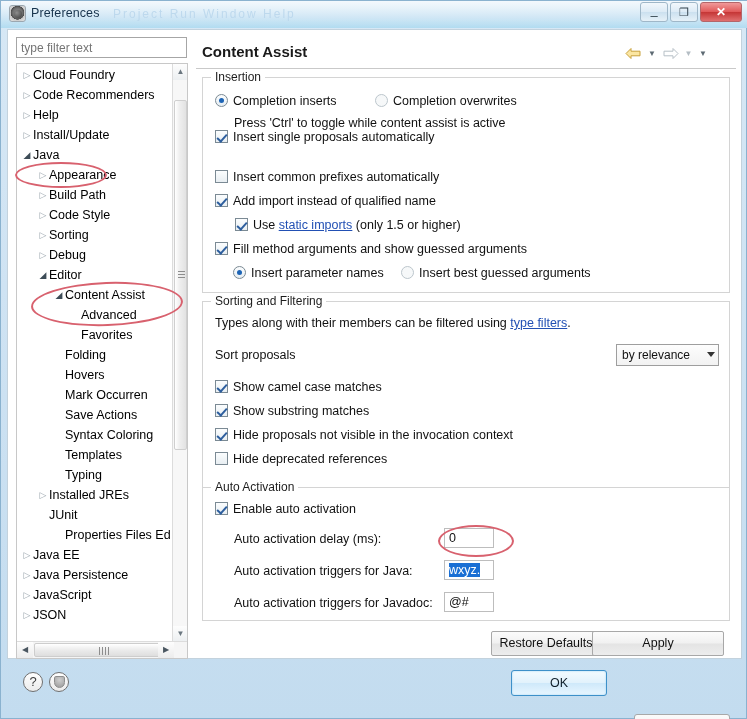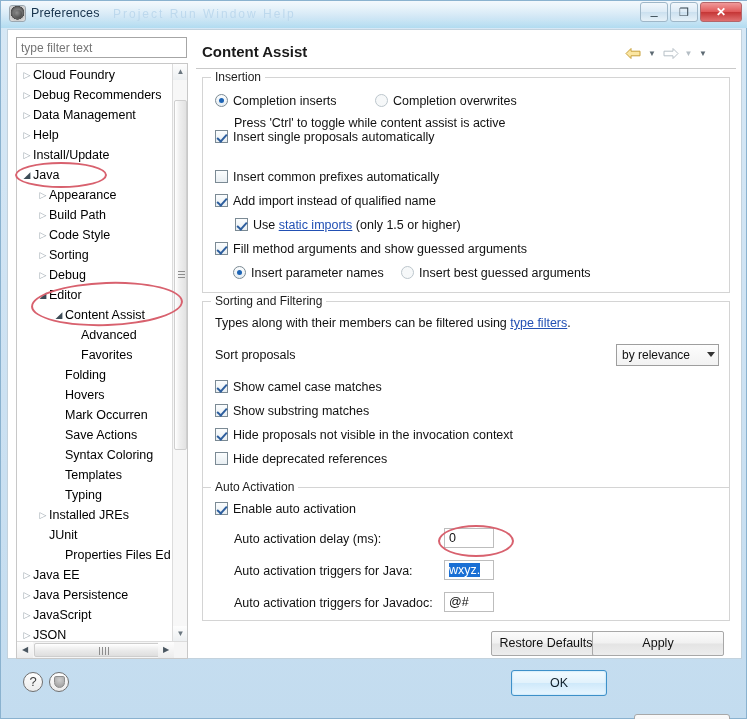--- a/index.html
+++ b/index.html
@@ -326,22 +326,21 @@
   </div>
 
   <div id="dialog-body">
 
     <input id="filter-input" type="text" placeholder="type filter text" style="">
 
     <div id="tree-panel">
       <div id="tree-scroll-area">
         <div id="tree-items">
             <div class="tree-item" style="padding-left: 4px;"><span class="tw">▷</span><span class="lbl">Cloud Foundry</span></div>
-            <div class="tree-item" style="padding-left: 4px;"><span class="tw">▷</span><span class="lbl">Debug Recommenders</span></div>
-            <div class="tree-item" style="padding-left: 4px;"><span class="tw">▷</span><span class="lbl">Data Management</span></div>
+            <div class="tree-item" style="padding-left: 4px;"><span class="tw">▷</span><span class="lbl">Code Recommenders</span></div>
             <div class="tree-item" style="padding-left: 4px;"><span class="tw">▷</span><span class="lbl">Help</span></div>
             <div class="tree-item" style="padding-left: 4px;"><span class="tw">▷</span><span class="lbl">Install/Update</span></div>
             <div class="tree-item" style="padding-left: 4px;"><span class="tw open">◢</span><span class="lbl">Java</span></div>
             <div class="tree-item" style="padding-left: 20px;"><span class="tw">▷</span><span class="lbl">Appearance</span></div>
             <div class="tree-item" style="padding-left: 20px;"><span class="tw">▷</span><span class="lbl">Build Path</span></div>
             <div class="tree-item" style="padding-left: 20px;"><span class="tw">▷</span><span class="lbl">Code Style</span></div>
             <div class="tree-item" style="padding-left: 20px;"><span class="tw">▷</span><span class="lbl">Sorting</span></div>
             <div class="tree-item" style="padding-left: 20px;"><span class="tw">▷</span><span class="lbl">Debug</span></div>
             <div class="tree-item" style="padding-left: 20px;"><span class="tw open">◢</span><span class="lbl">Editor</span></div>
             <div class="tree-item selected" style="padding-left: 36px;"><span class="tw open">◢</span><span class="lbl">Content Assist</span></div>

